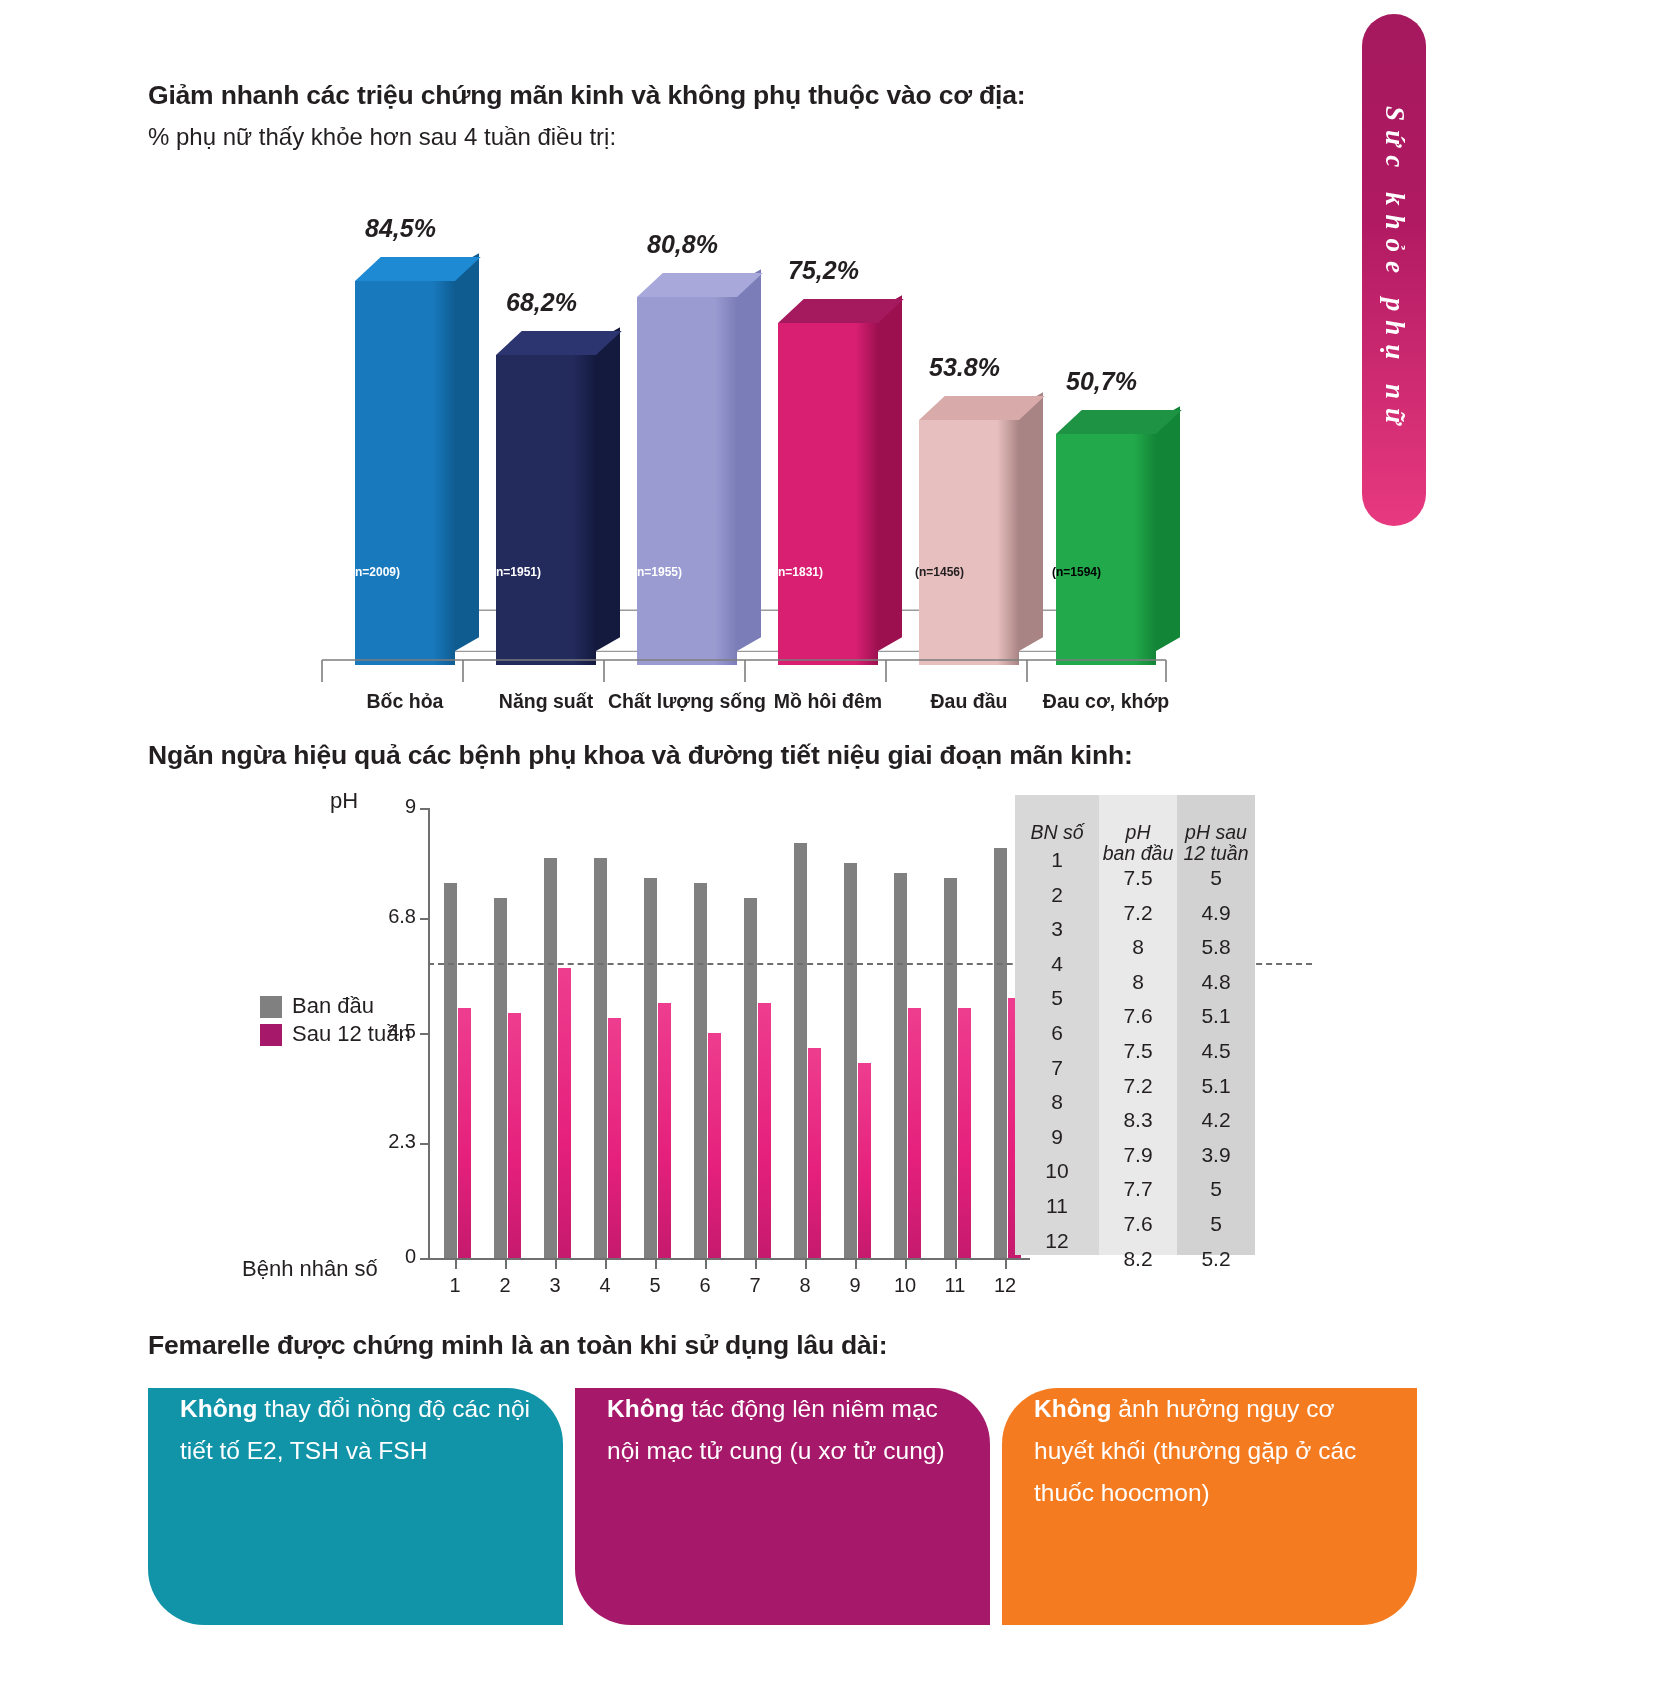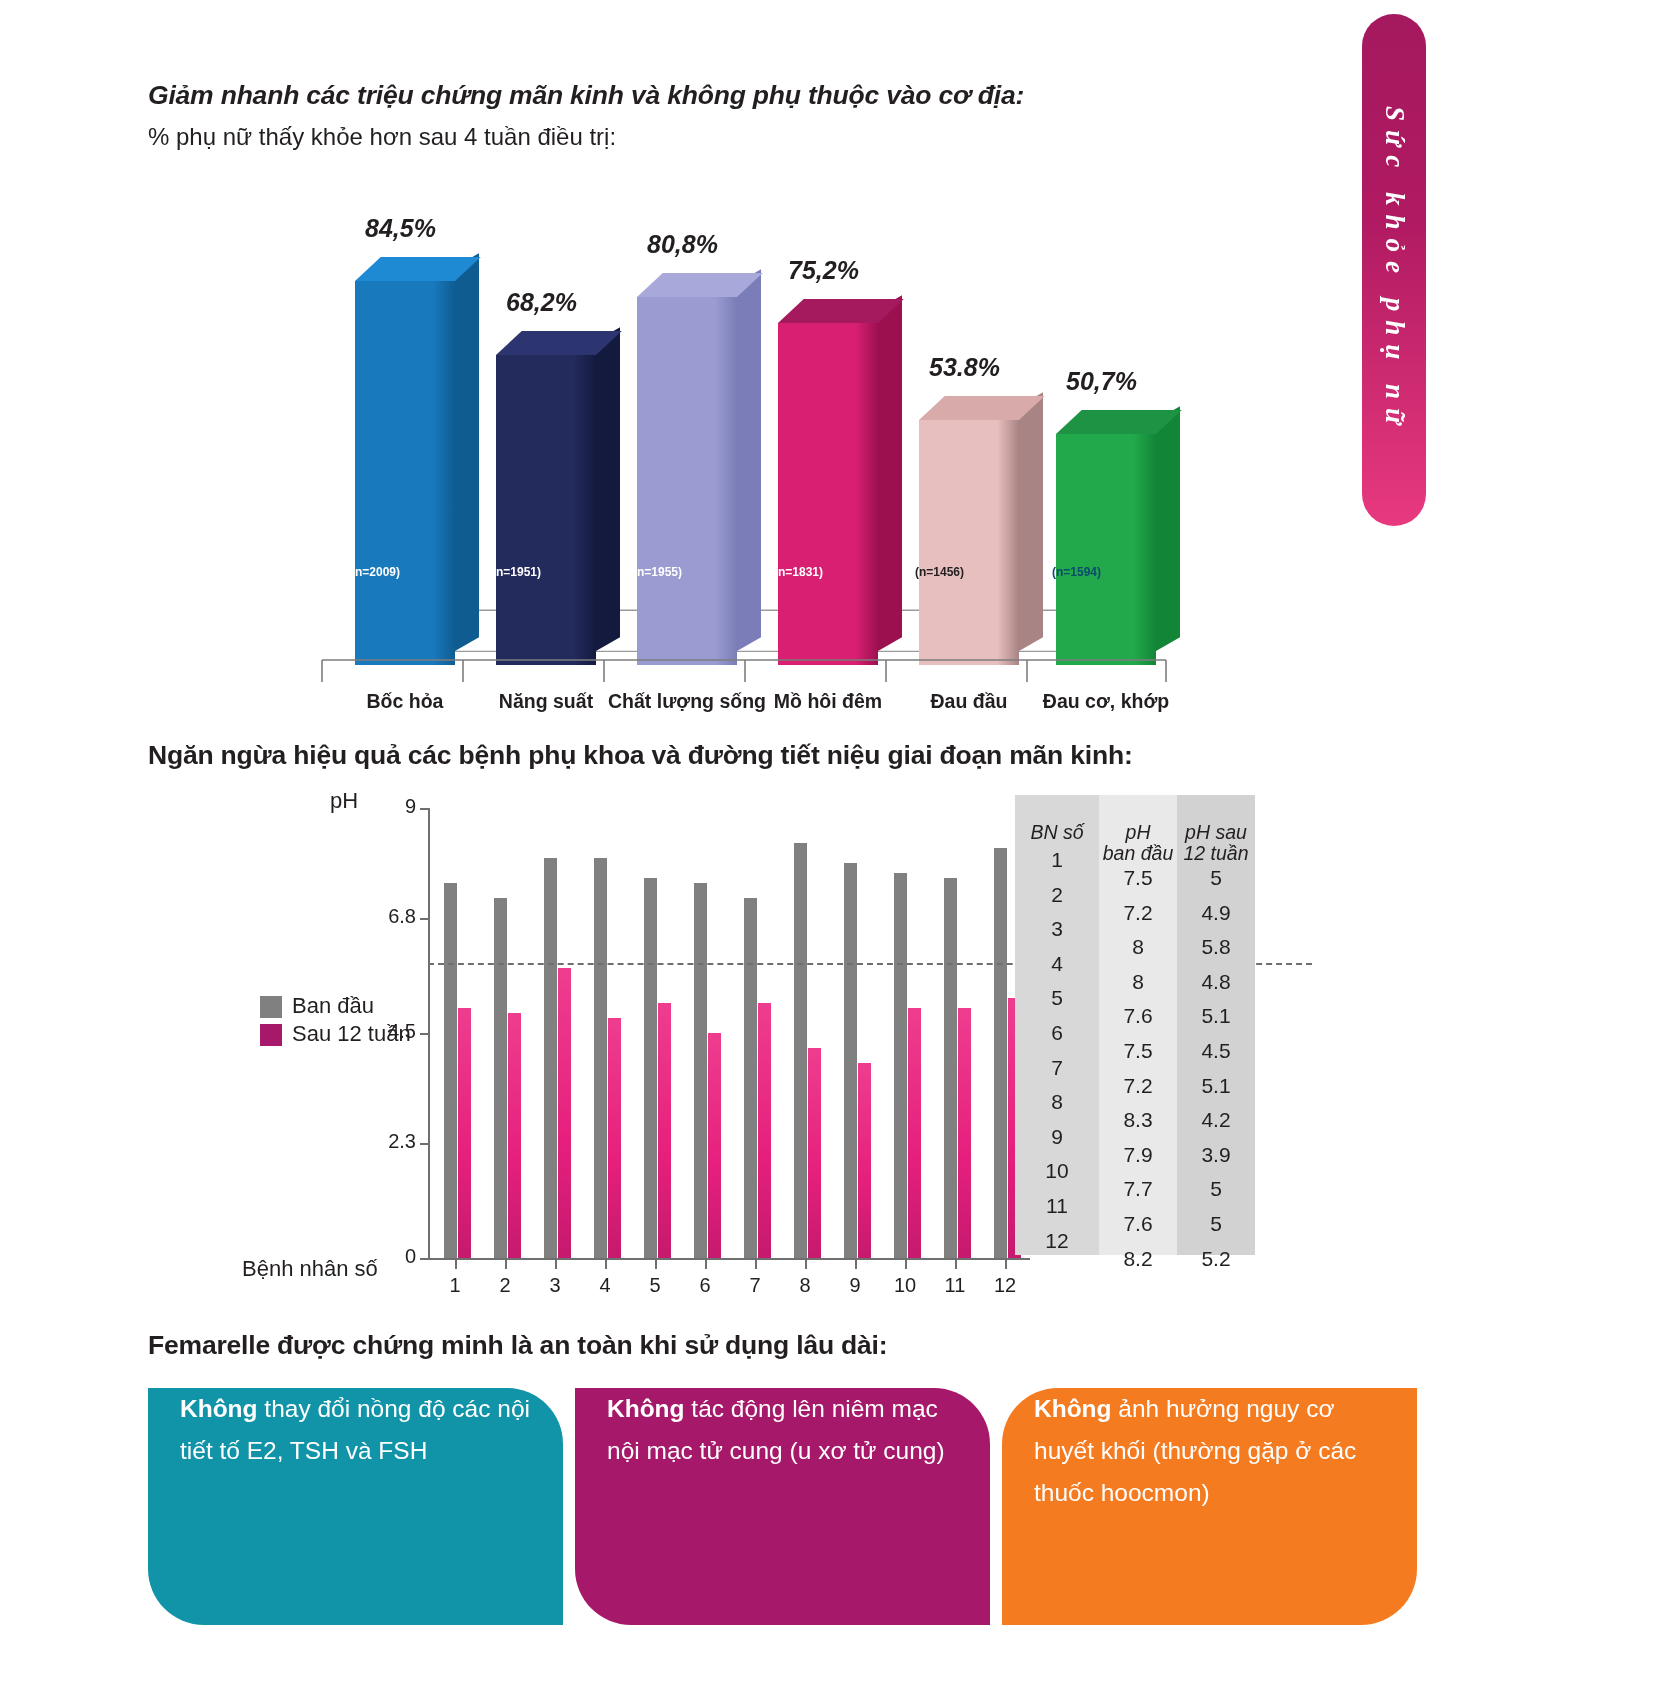--- a/index.html
+++ b/index.html
@@ -59,21 +59,21 @@
   .panel p{margin:0;font-size:24.5px;line-height:42px;}
   .panel b{font-weight:bold;}
 </style>
 </head>
 <body>
 
 <div class="side-tab">
   <span>Sức khỏe phụ nữ</span>
 </div>
 
-<div class="h-main" style="left:148px;top:80px;font-style:italic;">Giảm nhanh các triệu chứng mãn kinh và không phụ thuộc vào cơ địa:</div>
+<div class="h-main" style="left:148px;top:80px;">Giảm nhanh các triệu chứng mãn kinh và không phụ thuộc vào cơ địa:</div>
 <div class="h-sub" style="left:148px;top:123px;">% phụ nữ thấy khỏe hơn sau 4 tuần điều trị:</div>
 
 <div id="chart1">
   <svg class="floor" width="860" height="70" viewBox="0 0 860 70">
     <polygon points="16,60 60,12 858,12 858,60" fill="#ffffff" stroke="#9a9a9a" stroke-width="1.6"></polygon>
   </svg>
   <div id="c1bars">
       <div class="bar3d" style="left: 55px; height: 384.475px;">
         <div class="side" style="height: 384.475px; background: rgb(15, 92, 145);"></div>
         <div class="front" style="height: 384.475px; background: linear-gradient(90deg, rgb(24, 121, 189) 0%, rgb(24, 121, 189) 78%, rgb(15, 92, 145) 100%);"></div>
@@ -108,21 +108,21 @@
         <div class="top" style="bottom: 244.79px; background: rgb(217, 170, 170);"></div>
       </div>
       <div class="bar-val" style="left: 629px; top: 173.21px;">53.8%</div>
       <div class="bar-n" style="left: 615px; top: 385px; color: rgb(35, 31, 32);">(n=1456)</div>
       <div class="bar3d" style="left: 756px; height: 230.685px;">
         <div class="side" style="height: 230.685px; background: rgb(19, 133, 55);"></div>
         <div class="front" style="height: 230.685px; background: linear-gradient(90deg, rgb(34, 169, 75) 0%, rgb(34, 169, 75) 78%, rgb(19, 133, 55) 100%);"></div>
         <div class="top" style="bottom: 230.685px; background: rgb(30, 147, 68);"></div>
       </div>
       <div class="bar-val" style="left: 766px; top: 187.315px;">50,7%</div>
-      <div class="bar-n" style="left: 752px; top: 385px; color: #0c4a6e;">(n=1594)</div>
+      <div class="bar-n" style="left: 752px; top: 385px; color: #000000;">(n=1594)</div>
     </div>
   <svg class="axis-ticks" style="position:absolute;left:8px;top:478px;" width="860" height="26">
     <line x1="14" y1="2" x2="858" y2="2" stroke="#7d7d7d" stroke-width="1.6"></line>
     <line x1="14" y1="2" x2="14" y2="24" stroke="#7d7d7d" stroke-width="1.6"></line>
     <line x1="155" y1="2" x2="155" y2="24" stroke="#7d7d7d" stroke-width="1.6"></line>
     <line x1="296" y1="2" x2="296" y2="24" stroke="#7d7d7d" stroke-width="1.6"></line>
     <line x1="437" y1="2" x2="437" y2="24" stroke="#7d7d7d" stroke-width="1.6"></line>
     <line x1="578" y1="2" x2="578" y2="24" stroke="#7d7d7d" stroke-width="1.6"></line>
     <line x1="719" y1="2" x2="719" y2="24" stroke="#7d7d7d" stroke-width="1.6"></line>
     <line x1="858" y1="2" x2="858" y2="24" stroke="#7d7d7d" stroke-width="1.6"></line>

